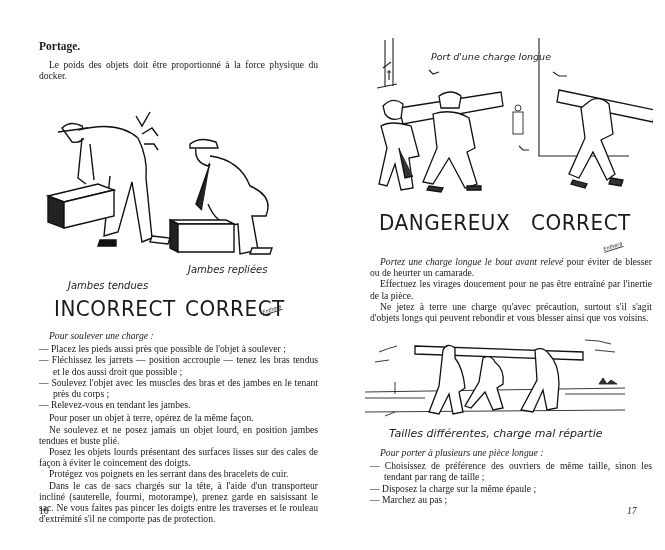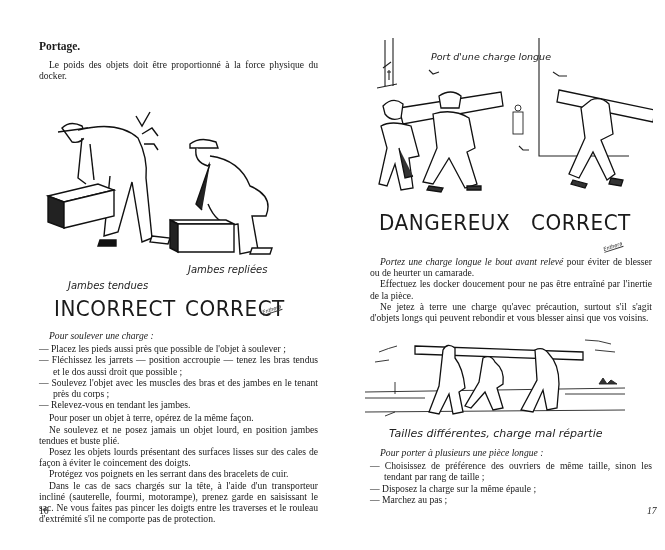--- a/index.html
+++ b/index.html
@@ -121,21 +121,21 @@
       <path d="M210 142 l14 4 l-2 4 l-14 -4 z M248 140 l12 2 l-2 6 l-12 -2 z" fill="#333"></path>
     </g>
   </svg>
 
   <div class="big" style="left:46px; top:210px;">DANGEREUX</div>
   <div class="big" style="left:198px; top:210px;">CORRECT</div>
   <div class="sig" style="left:270px; top:243px;">Enthera</div>
 
   <div class="txt" style="left:37px; top:256px; width:282px;">
     <p><span class="it">Portez une charge longue le bout avant relevé</span><span> pour éviter de blesser ou de heurter un camarade.</span></p>
-    <p>Effectuez les docker doucement pour ne pas être entraîné par l'inertie de la pièce.</p>
+    <p>Effectuez les virages doucement pour ne pas être entraîné par l'inertie de la pièce.</p>
     <p>Ne jetez à terre une charge qu'avec précaution, surtout s'il s'agit d'objets longs qui peuvent rebondir et vous blesser ainsi que vos voisins.</p>
   </div>
 
   <svg style="left:32px; top:332px;" width="270" height="90" viewBox="0 0 270 90">
     <g stroke="#222" stroke-width="0.9" fill="none">
       <path d="M0 60 l260 -4 M0 66 l60 0 M200 62 l60 0 M0 80 l260 -2"></path>
       <path d="M14 20 q10 -4 18 -6 M220 8 q14 0 26 4 M230 18 l20 2 M10 30 l14 -2 M20 84 l10 -4"></path>
       <path d="M234 52 l4 -6 l4 6 l4 -4 l6 4 z" fill="#333"></path>
       <path d="M30 50 l0 12"></path>
     </g>
@@ -151,14 +151,14 @@
 
   <div class="txt" style="left:37px; top:447px; width:282px;">
     <p class="it">Pour porter à plusieurs une pièce longue :</p>
     <ul class="dash">
       <li>Choisissez de préférence des ouvriers de même taille, sinon les tendant par rang de taille ;</li>
       <li>Disposez la charge sur la même épaule ;</li>
       <li>Marchez au pas ;</li>
     </ul>
   </div>
 
-  <div class="pagenum" style="left:314px; top:505px;font-style:italic;">17</div>
+  <div class="pagenum" style="left:294px; top:505px;font-style:italic;">17</div>
 </div>
 
 </body></html>

